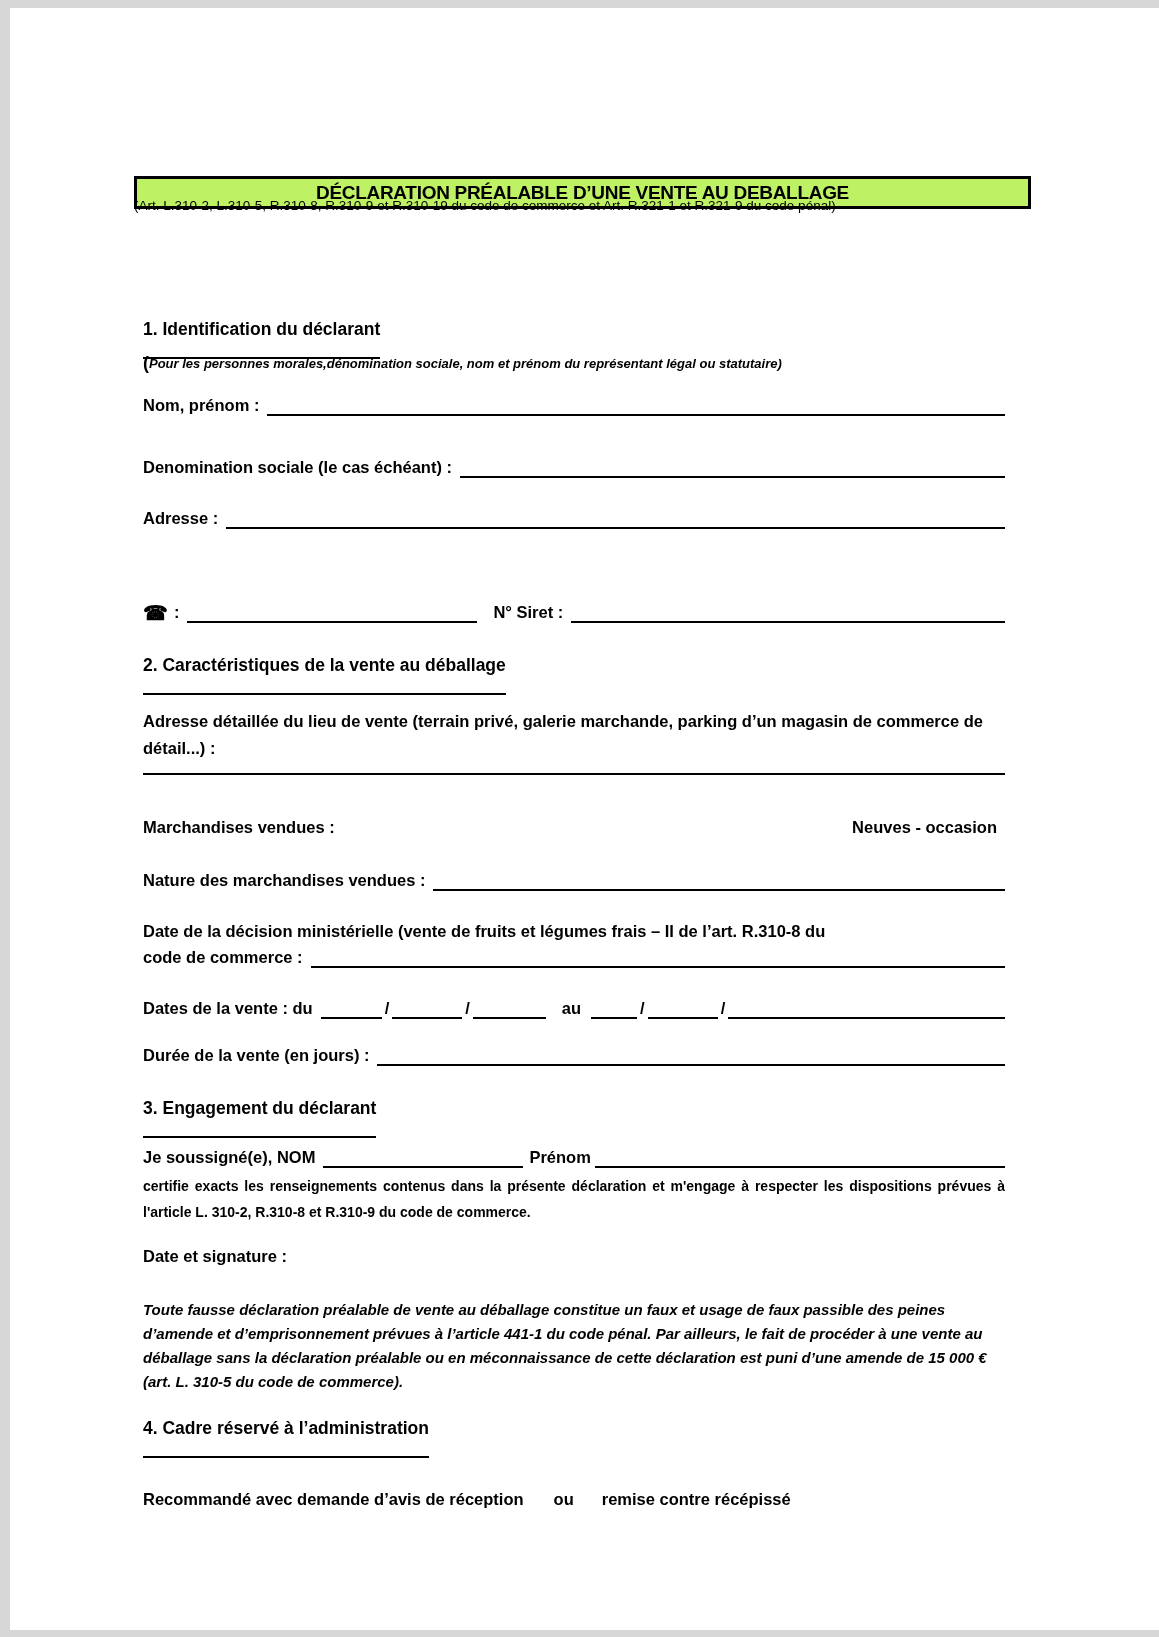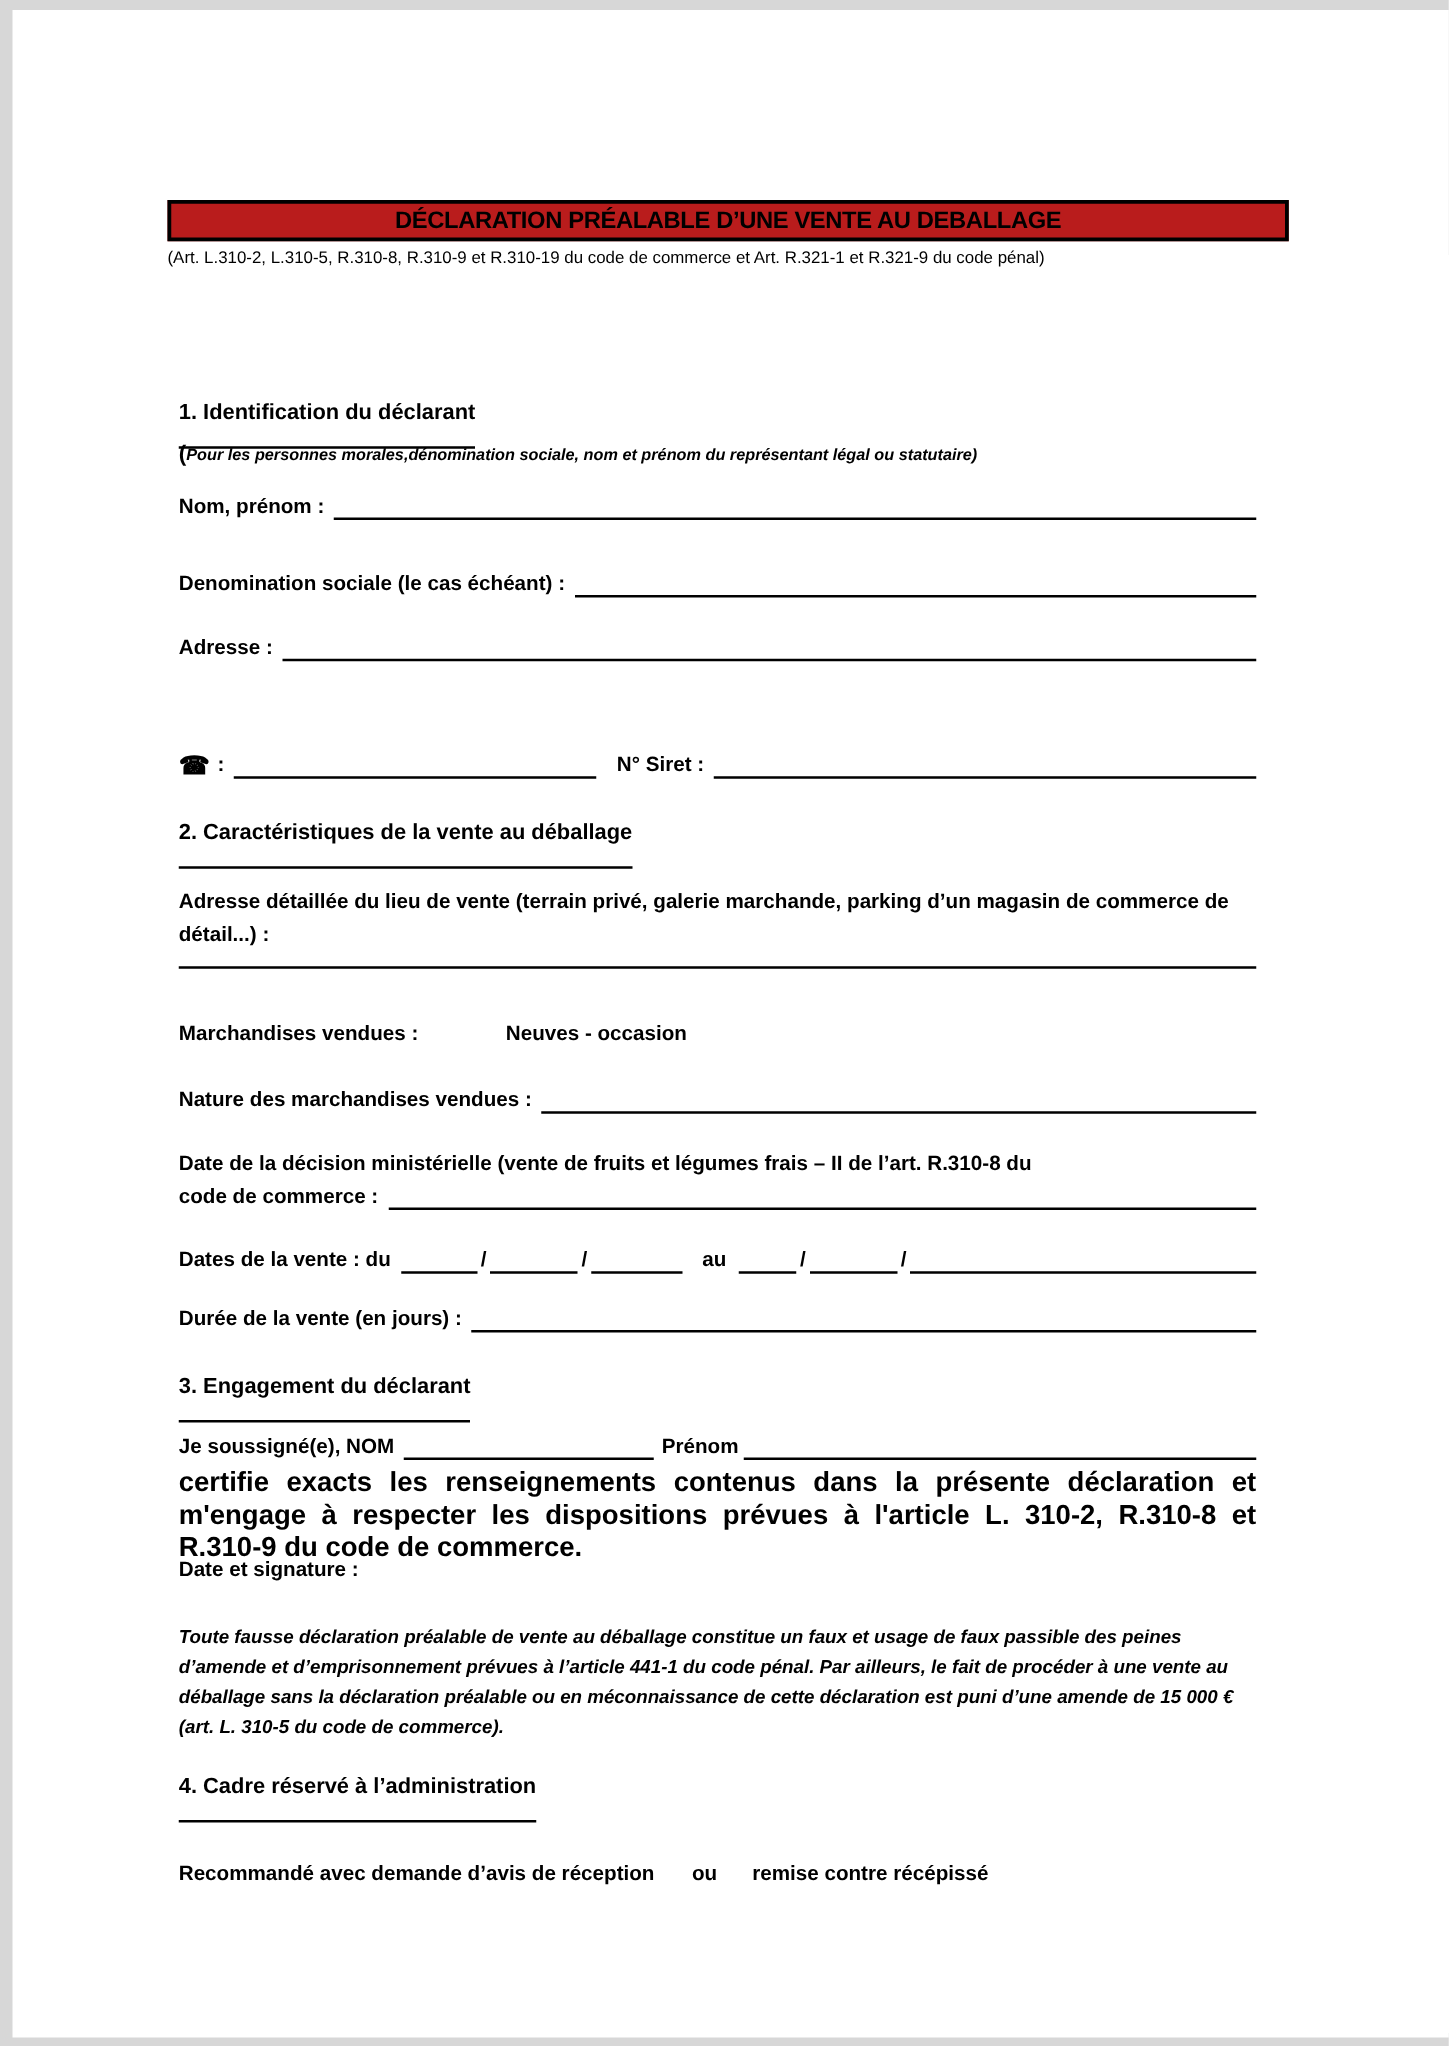--- a/index.html
+++ b/index.html
@@ -10,22 +10,22 @@
     font-family:"Liberation Sans", sans-serif;
     color:#000;
     overflow:hidden;
   }
   .page{
     position:absolute;left:10px;top:8px;width:1149px;height:1622px;
     background:#ffffff;
   }
   
   .title-box{
-    position:absolute;left:124px;top:152px;width:891px;height:27px;
-    background:#b91c1c;border:3px solid #000;
+    position:absolute;left:124px;top:168px;width:891px;height:27px;
+    background:#bef264;border:3px solid #000;
     display:flex;align-items:center;justify-content:center;
   }
   .title-box span{
     font-size:19px;font-weight:bold;letter-spacing:-0.3px;white-space:nowrap;
   }
   .subtitle{
     position:absolute;left:124px;top:190px;width:897px;
     text-align:left;font-size:13.5px;font-weight:normal;white-space:nowrap;
   }
   .instructions{
@@ -34,41 +34,41 @@
     font-size:17px;line-height:26px;
   }
   
   .sec-h{position:absolute;left:133px;font-size:17.5px;font-weight:bold;white-space:nowrap;}
   .sec-h span{border-bottom:2.5px solid #000;padding-bottom:18px;}
   .note{position:absolute;left:133px;width:862px;font-size:13px;font-weight:bold;font-style:italic;white-space:nowrap;}
   .note .paren{font-size:18px;font-style:normal;vertical-align:-1px;}
   .row{
     position:absolute;left:133px;width:862px;
     display:flex;align-items:flex-end;
-    font-size:16.5px;font-weight:bold;line-height:21px;white-space:nowrap;
+    font-size:16.5px;font-weight:bold;line-height:21px;white-space:nowrap;justify-content:space-between;
   }
   .lbl{margin-right:8px;}
   .lbl.tight{margin-right:4px;}
   .blank{border-bottom:2px solid #000;height:19px;display:inline-block;}
   .fill{flex:1;}
   .w61{width:61px}.w70{width:70px}.w73{width:73px}.w46{width:46px}.w70b{width:70px}
   .w170{width:170px}.w290{width:290px}.w200{width:200px}
   .slash{margin:0 3px;}
   .au{margin:0 10px 0 16px;}
   .gap40{margin-left:40px;}
   .gap16{margin-left:16px;}
   .phone{font-size:20px;margin-right:6px;line-height:20px;}
   .wraplbl{
     position:absolute;left:133px;width:868px;
     font-size:16.5px;font-weight:bold;line-height:27px;
   }
   .soloLine{position:absolute;left:133px;width:862px;height:20px;border-bottom:2px solid #000;}
   .para{
     position:absolute;left:133px;width:862px;
-    font-size:22px;font-weight:bold;line-height:26px;
+    font-size:14px;font-weight:bold;line-height:26px;
     text-align:justify;text-align-last:left;
   }
   .warning{
     position:absolute;left:133px;width:870px;
     font-size:15px;font-weight:bold;font-style:italic;line-height:24px;
   }
   .plain{position:absolute;left:133px;font-size:16.5px;font-weight:bold;white-space:nowrap;}
   .admin-first{display:inline-block;width:351px;}
   .ou{margin:0 28px 0 30px;}
 </style>

